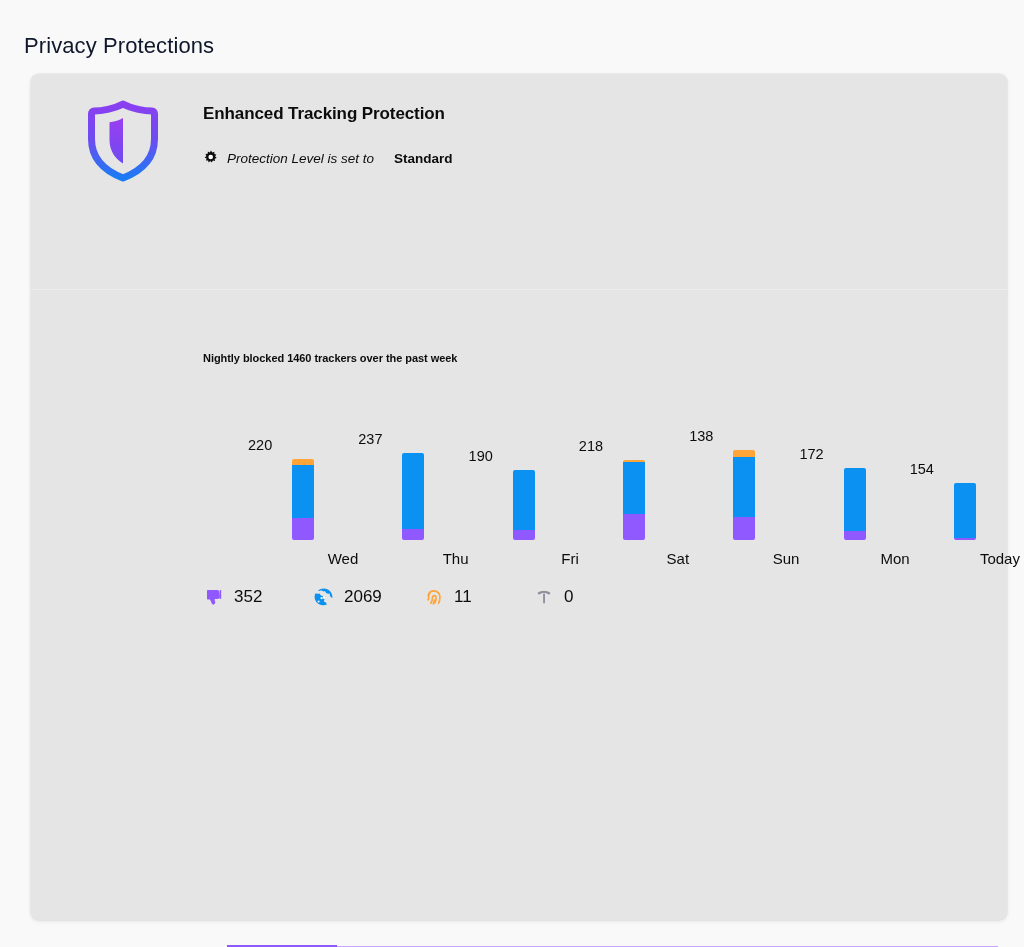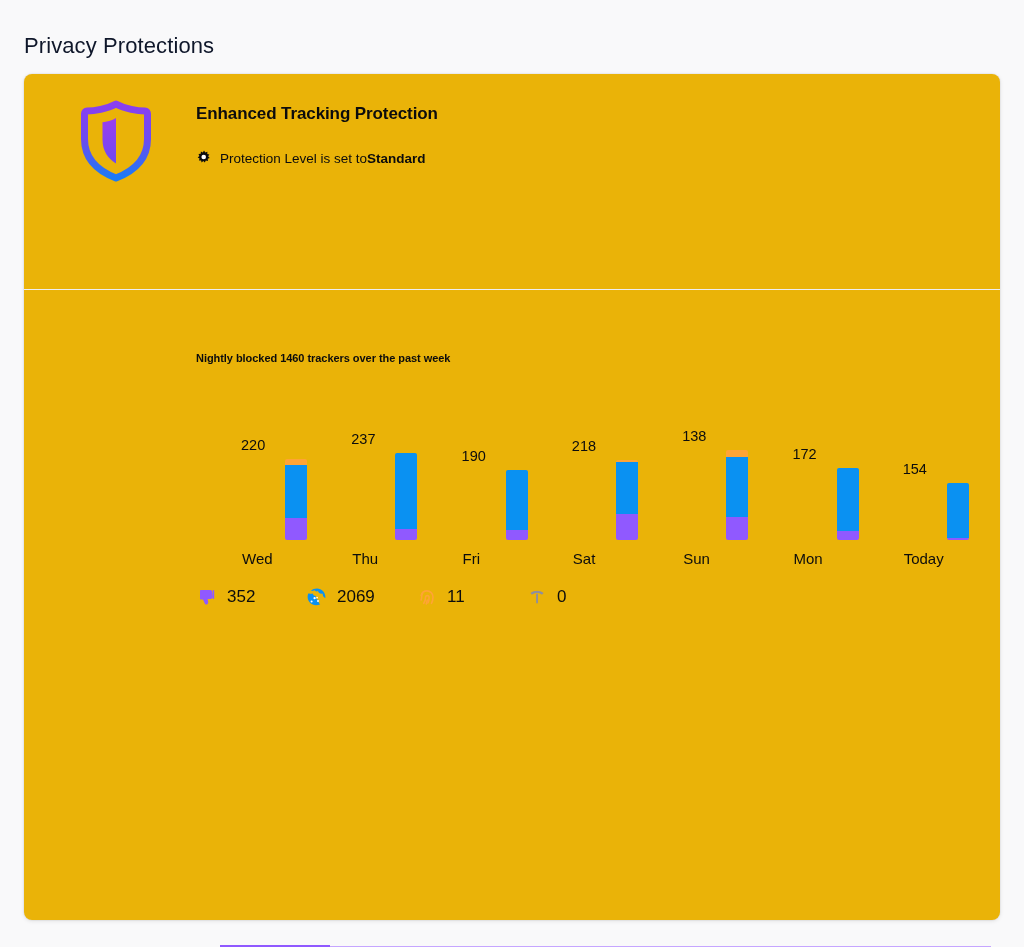--- a/index.html
+++ b/index.html
@@ -24,25 +24,25 @@
     position: absolute;
     left: 24px;
     top: 18px;
     font-size: 22px;
     font-weight: 400;
     color: #0f172a;
     letter-spacing: 0.1px;
   }
   .card {
     position: absolute;
-    left: 24px;
+    left: 31px;
     top: 74px;
     width: 976px;
     height: 846px;
-    background: #eab308;
+    background: #e5e5e5;
     border-radius: 8px;
     box-shadow: 0 1px 4px rgba(12,12,13,0.10), 0 0 0 1px rgba(12,12,13,0.03);
   }
 
   
   .card-header {
     position: relative;
     height: 216px;
     border-bottom: 1px solid #ededf0;
   }
@@ -79,21 +79,21 @@
     margin-top: 26px;
     font-size: 13.5px;
     color: #0c0c0d;
   }
   .protection-level .gear-icon {
     display: inline-flex;
     margin-right: 8px;
     line-height: 0;
   }
   .protection-level b { font-weight: 700; }
-  .pl-text-pre { margin-right: 0; }
+  .pl-text-pre { margin-right: 20px; font-style: italic; }
 
   
   .card-body {
     position: relative;
     padding: 0;
   }
   .chart-heading {
     position: absolute;
     left: 172px;
     top: 62px;
@@ -148,21 +148,21 @@
   .seg-fingerprint { background: #ffa436; }
   .seg-cookie      { background: #0a91f2; }
   .seg-social      { background: #9059ff; }
 
   .day-labels {
     display: flex;
     margin-top: 10px;
   }
   .day-label {
     width: 112px;
-    text-align: left;
+    text-align: right;
     font-size: 15px;
     color: #0c0c0d;
     padding-left: 1px;
   }
 
   
   .legend {
     position: absolute;
     left: 172px;
     top: 296px;

